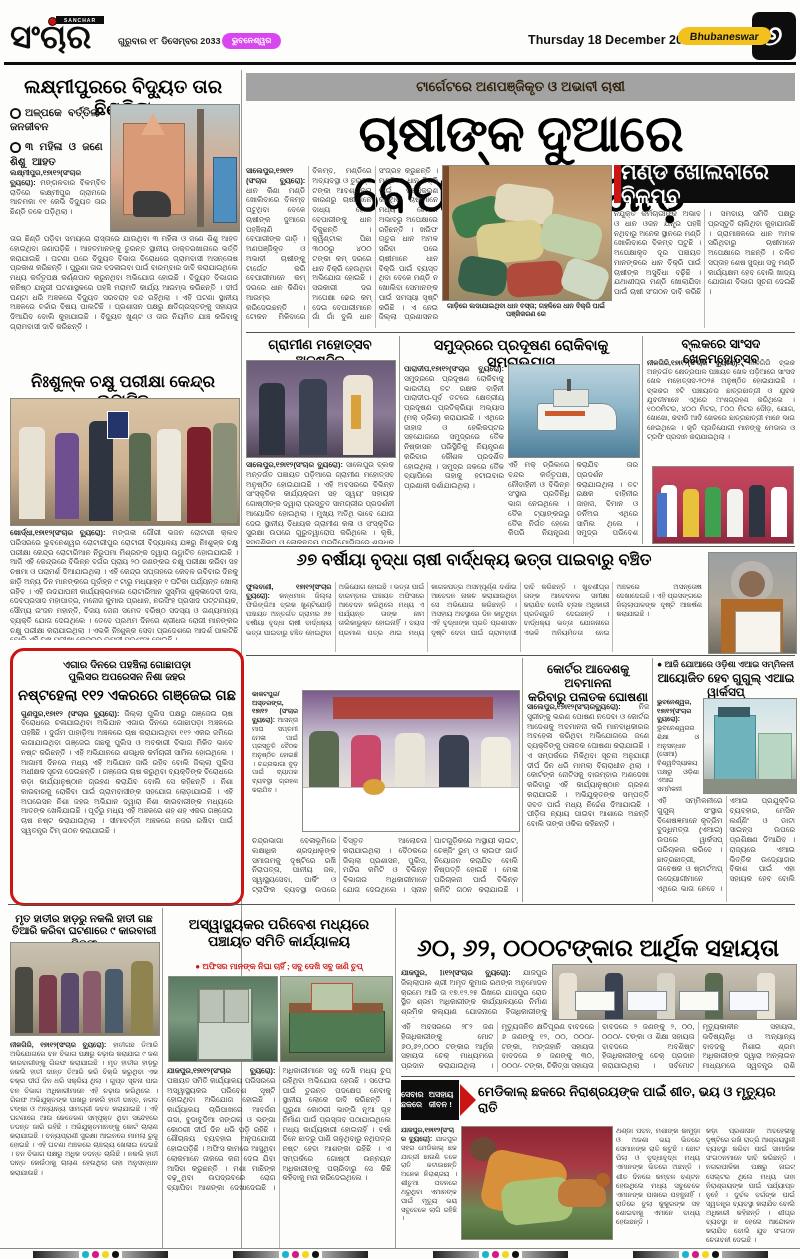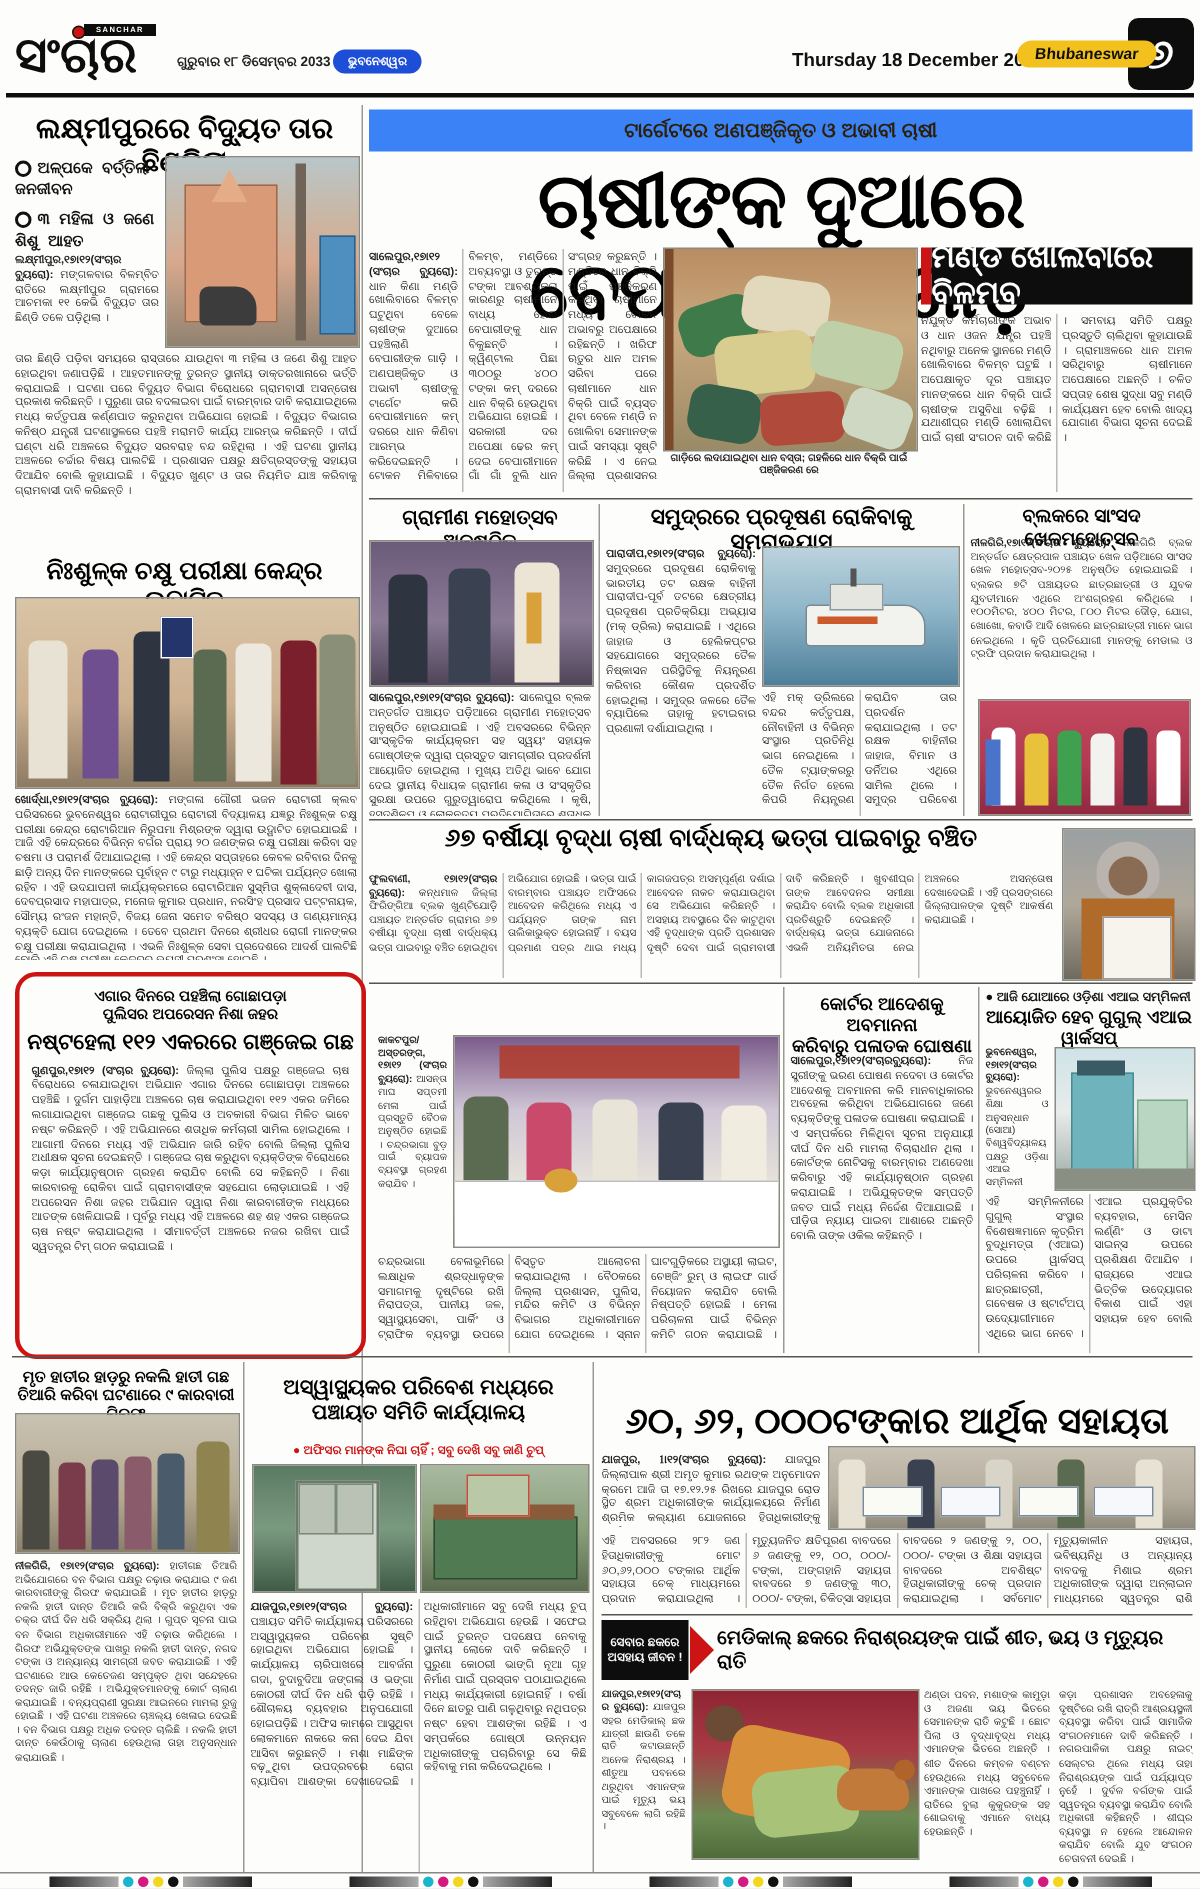--- a/index.html
+++ b/index.html
@@ -25,21 +25,21 @@
 <body>
 
 <div class="page">
 
   <div class="abs" style="left:10px;top:16px;width:130px;height:46px;">
     <div style="position:absolute;left:46px;top:0;background:#0d0d0d;color:#fff;font-size:5px;font-weight:bold;letter-spacing:1px;padding:1px 8px;">SANCHAR</div>
     <div style="position:absolute;left:38px;top:1px;width:7px;height:7px;background:#cc1414;border:1px solid #111;border-radius:50%;"></div>
     <div style="position:absolute;left:0;top:4px;font-size:33px;font-weight:bold;color:#0d0d0d;line-height:1;">ସଂଚାର</div>
   </div>
   <div class="abs" style="left:118px;top:36px;font-size:9px;font-weight:bold;color:#222;">ଗୁରୁବାର ୧୮ ଡିସେମ୍ବର 2033</div>
-  <div class="abs" style="left:222px;top:33px;background:#1d4ed8;color:#fff;font-size:8px;font-weight:bold;padding:3px 10px;border-radius:9px;">ଭୁବନେଶ୍ୱର</div>
+  <div class="abs" style="left:222px;top:33px;background:#d946ef;color:#fff;font-size:8px;font-weight:bold;padding:3px 10px;border-radius:9px;">ଭୁବନେଶ୍ୱର</div>
   <div class="abs" style="left:528px;top:33px;font-size:12.5px;font-weight:bold;color:#111;">Thursday 18 December 2025</div>
   <div class="abs" style="left:678px;top:27px;background:#f2c11e;color:#111;font-size:10.5px;font-weight:bold;padding:3px 12px;border-radius:10px;transform:skewX(-6deg);z-index:2;">Bhubaneswar</div>
   <div class="abs blackbox" style="left:752px;top:12px;width:44px;height:48px;border-radius:7px;font-size:27px;font-weight:bold;">୬</div>
   <div class="abs" style="left:4px;top:62px;width:792px;border-top:3px solid #0d0d0d;"></div>
 
   <div class="abs vline" style="left:241px;top:70px;height:1178px;"></div>
 
   <div class="abs hl" style="left:8px;top:76px;width:230px;font-size:19px;">ଲକ୍ଷ୍ମୀପୁରରେ ବିଦ୍ୟୁତ ତାର ଛିଣ୍ଡିଲା</div>
   <div class="abs" style="left:10px;top:106px;width:98px;font-family:Liberation Mono, monospace;">
     <div style="font-size:10.5px;font-weight:bold;line-height:1.35;margin-bottom:6px;"><span class="bullet-dot"></span><span>ଅଳ୍ପକେ ବର୍ତ୍ତିଲା ଜନଜୀବନ</span></div>
@@ -93,21 +93,21 @@
     <div style="position:absolute;left:50px;top:30px;width:18px;height:60px;background:#5b4a6b;border-radius:5px 5px 0 0;"></div>
     <div style="position:absolute;left:72px;top:28px;width:18px;height:62px;background:#8a5b6b;border-radius:5px 5px 0 0;"></div>
     <div style="position:absolute;left:94px;top:26px;width:18px;height:64px;background:#4a5b6b;border-radius:5px 5px 0 0;"></div>
     <div style="position:absolute;left:120px;top:18px;width:22px;height:74px;background:#8f8450;border-radius:6px 6px 0 0;"></div>
   </div>
   <div class="abs bd" style="left:10px;top:1040px;width:148px;height:208px;font-size:6.9px;">
     <span class="dl">ନୀଳଗିରି, ୧୭ା୧୨(ସଂଚାର ବ୍ୟୁରୋ):</span> <span>ହାତୀଗଛ ତିଆରି ଅଭିଯୋଗରେ ବନ ବିଭାଗ ପକ୍ଷରୁ ଚଢ଼ାଉ କରାଯାଇ ୯ ଜଣ କାରବାରୀଙ୍କୁ ଗିରଫ କରାଯାଇଛି । ମୃତ ହାତୀର ହାଡ଼ରୁ ନକଲି ହାତୀ ଦାନ୍ତ ତିଆରି କରି ବିକ୍ରି କରୁଥିବା ଏକ ଚକ୍ର ଦୀର୍ଘ ଦିନ ଧରି ସକ୍ରିୟ ଥିଲା । ଗୁପ୍ତ ସୂଚନା ପାଇ ବନ ବିଭାଗ ଅଧିକାରୀମାନେ ଏହି ଚଢ଼ାଉ କରିଥିଲେ । ଗିରଫ ଅଭିଯୁକ୍ତଙ୍କ ପାଖରୁ ନକଲି ହାତୀ ଦାନ୍ତ, ନଗଦ ଟଙ୍କା ଓ ଅନ୍ୟାନ୍ୟ ସାମଗ୍ରୀ ଜବତ କରାଯାଇଛି । ଏହି ଘଟଣାରେ ଆଉ କେତେଜଣ ସମ୍ପୃକ୍ତ ଥିବା ସନ୍ଦେହରେ ତଦନ୍ତ ଜାରି ରହିଛି । ଅଭିଯୁକ୍ତମାନଙ୍କୁ କୋର୍ଟ ଚାଲାଣ କରାଯାଇଛି । ବନ୍ୟପ୍ରାଣୀ ସୁରକ୍ଷା ଆଇନରେ ମାମଲା ରୁଜୁ ହୋଇଛି । ଏହି ଘଟଣା ଅଞ୍ଚଳରେ ଚାଞ୍ଚଲ୍ୟ ଖେଳାଇ ଦେଇଛି । ବନ ବିଭାଗ ପକ୍ଷରୁ ଅଧିକ ତଦନ୍ତ ଚାଲିଛି । ନକଲି ହାତୀ ଦାନ୍ତ କେଉଁଠାକୁ ଚାଲାଣ ହେଉଥିଲା ତାହା ଅନୁସନ୍ଧାନ କରାଯାଉଛି ।</span>
   </div>
   <div class="abs vline" style="left:162px;top:908px;height:340px;"></div>
 
-  <div class="abs kicker-banner" style="left:246px;top:73px;width:549px;height:28px;background:#3b82f6;font-size:13.5px;color:#2d1f05;">ଟାର୍ଗେଟରେ ଅଣପଞ୍ଜିକୃତ ଓ ଅଭାବୀ ଚାଷୀ</div>
+  <div class="abs kicker-banner" style="left:246px;top:73px;width:549px;height:28px;background:#a3a3a3;font-size:13.5px;color:#2d1f05;">ଟାର୍ଗେଟରେ ଅଣପଞ୍ଜିକୃତ ଓ ଅଭାବୀ ଚାଷୀ</div>
   <div class="abs hl" style="left:246px;top:104px;width:549px;font-size:51px;letter-spacing:-1px;">ଚାଷୀଙ୍କ ଦୁଆରେ ବେପାରୀଙ୍କ ଗାଡ଼ି</div>
 
   <div class="abs bd cols3" style="left:246px;top:166px;width:192px;height:162px;">
     <span class="dl">ସାଲେପୁର,୧୭ା୧୨ (ସଂଚାର ବ୍ୟୁରୋ):</span> <span>ଧାନ କିଣା ମଣ୍ଡି ଖୋଲିବାରେ ବିଳମ୍ବ ଘଟୁଥିବା ବେଳେ ଚାଷୀଙ୍କ ଦୁଆରେ ପହଞ୍ଚିଲାଣି ବେପାରୀଙ୍କ ଗାଡ଼ି । ଅଣପଞ୍ଜିକୃତ ଓ ଅଭାବୀ ଚାଷୀଙ୍କୁ ଟାର୍ଗେଟ କରି ବେପାରୀମାନେ କମ୍ ଦରରେ ଧାନ କିଣିବା ଆରମ୍ଭ କରିଦେଇଛନ୍ତି । ଟୋକନ ମିଳିବାରେ ବିଳମ୍ବ, ମଣ୍ଡିରେ ଅବ୍ୟବସ୍ଥା ଓ ତୁରନ୍ତ ଟଙ୍କା ଆବଶ୍ୟକତା କାରଣରୁ ଚାଷୀମାନେ ବାଧ୍ୟ ହୋଇ ବେପାରୀଙ୍କୁ ଧାନ ବିକୁଛନ୍ତି । କ୍ୱିଣ୍ଟାଲ ପିଛା ୩୦୦ରୁ ୪୦୦ ଟଙ୍କା କମ୍ ଦରରେ ଧାନ ବିକ୍ରି ହେଉଥିବା ଅଭିଯୋଗ ହୋଇଛି । ସରକାରୀ ଦର ଅପେକ୍ଷା ଢେର କମ୍ ଦେଇ ବେପାରୀମାନେ ଗାଁ ଗାଁ ବୁଲି ଧାନ ସଂଗ୍ରହ କରୁଛନ୍ତି । ମଣ୍ଡିରେ ଧାନ ବିକ୍ରି ପାଇଁ ପଞ୍ଜିକରଣ କରିଥିବା ଚାଷୀମାନେ ମଧ୍ୟ ଟୋକନ ଅଭାବରୁ ଅପେକ୍ଷାରେ ରହିଛନ୍ତି । ଖରିଫ ଋତୁର ଧାନ ଅମଳ ସରିବା ପରେ ଚାଷୀମାନେ ଧାନ ବିକ୍ରି ପାଇଁ ବ୍ୟସ୍ତ ଥିବା ବେଳେ ମଣ୍ଡି ନ ଖୋଲିବା ସେମାନଙ୍କ ପାଇଁ ସମସ୍ୟା ସୃଷ୍ଟି କରିଛି । ଏ ନେଇ ଜିଲ୍ଲା ପ୍ରଶାସନର ଦୃଷ୍ଟି ଆକର୍ଷଣ କରାଯାଇଛି ।</span>
   </div>
 
   <div class="abs photo" style="left:442px;top:165px;width:168px;height:134px;background:linear-gradient(180deg,#b98d62 0%,#caa87e 40%,#9a8a66 100%);">
     <div style="position:absolute;left:10px;top:34px;width:52px;height:34px;background:#3f7a4a;border-radius:12px;transform:rotate(-18deg);"></div>
     <div style="position:absolute;left:52px;top:20px;width:58px;height:36px;background:#e2d9bd;border-radius:12px;transform:rotate(8deg);"></div>
     <div style="position:absolute;left:34px;top:56px;width:66px;height:40px;background:#d9cc8f;border-radius:12px;transform:rotate(-6deg);"></div>
@@ -247,21 +247,21 @@
     <div style="position:absolute;left:152px;top:8px;width:18px;height:46px;background:#5b6b52;border-radius:5px 5px 0 0;"></div>
     <div style="position:absolute;left:204px;top:8px;width:18px;height:46px;background:#e8e2d4;border-radius:5px 5px 0 0;"></div>
     <div style="position:absolute;left:22px;top:26px;width:38px;height:18px;background:#fbfbf6;border:1px solid #7a8a9a;"></div>
     <div style="position:absolute;left:74px;top:26px;width:38px;height:18px;background:#f6f8fb;border:1px solid #7a8a9a;"></div>
     <div style="position:absolute;left:126px;top:26px;width:38px;height:18px;background:#fbfbf6;border:1px solid #7a8a9a;"></div>
     <div style="position:absolute;left:176px;top:26px;width:38px;height:18px;background:#f6f8fb;border:1px solid #7a8a9a;"></div>
   </div>
   <div class="abs bd cols4" style="left:401px;top:1022px;width:394px;height:50px;">ଏହି ଅବସରରେ ୨୮୨ ଜଣ ହିତାଧିକାରୀଙ୍କୁ ମୋଟ ୬୦,୬୨,୦୦୦ ଟଙ୍କାର ଆର୍ଥିକ ସହାୟତା ଚେକ୍ ମାଧ୍ୟମରେ ପ୍ରଦାନ କରାଯାଇଥିଲା । ମୃତ୍ୟୁଜନିତ କ୍ଷତିପୂରଣ ବାବଦରେ ୬ ଜଣଙ୍କୁ ୧୨, ୦୦, ୦୦୦/- ଟଙ୍କା, ଅଙ୍ଗହାନି ସହାୟତା ବାବଦରେ ୭ ଜଣଙ୍କୁ ୩୦, ୦୦୦/- ଟଙ୍କା, ଚିକିତ୍ସା ସହାୟତା ବାବଦରେ ୨ ଜଣଙ୍କୁ ୨, ୦୦, ୦୦୦/- ଟଙ୍କା ଓ ଶିକ୍ଷା ସହାୟତା ବାବଦରେ ଅବଶିଷ୍ଟ ହିତାଧିକାରୀଙ୍କୁ ଚେକ୍ ପ୍ରଦାନ କରାଯାଇଥିଲା । ସର୍ବମୋଟ ମୃତ୍ୟୁକାଳୀନ ସହାୟତା, ଭବିଷ୍ୟନିଧି ଓ ଅନ୍ୟାନ୍ୟ ବାବଦକୁ ମିଶାଇ ଶ୍ରମ ଅଧିକାରୀଙ୍କ ଦ୍ୱାରା ଅନ୍ଲାଇନ ମାଧ୍ୟମରେ ସ୍ୱତନ୍ତ୍ର ରାଶି ଟ୍ରାନ୍ସଫର କରାଯାଇଛି । ନିର୍ମାଣ ଶ୍ରମିକମାନେ ନିଜ ନାମ ପଞ୍ଜିକରଣ କରାଇ ଯୋଜନାର ଲାଭ ନେବାକୁ ଜିଲ୍ଲା ଶ୍ରମ ଅଧିକାରୀ ଅନୁରୋଧ କରିଛନ୍ତି ।</div>
   <div class="abs hline" style="left:401px;top:1076px;width:394px;"></div>
 
-  <div class="abs blackbox" style="left:401px;top:1080px;width:58px;height:40px;flex-direction:column;font-size:8px;font-weight:bold;line-height:1.3;">
+  <div class="abs blackbox" style="left:401px;top:1080px;width:58px;height:40px;flex-direction:row;font-size:8px;font-weight:bold;line-height:1.3;">
     <div>ସେବାର ଛକରେ</div>
     <div>ଅସହାୟ ଜୀବନ !</div>
   </div>
   <div class="abs" style="left:460px;top:1084px;width:0;height:0;border-top:16px solid transparent;border-bottom:16px solid transparent;border-left:16px solid #cc1414;"></div>
   <div class="abs hl" style="left:478px;top:1084px;width:317px;font-size:13px;text-align:left;line-height:1.2;">ମେଡିକାଲ୍ ଛକରେ ନିରାଶ୍ରୟଙ୍କ ପାଇଁ ଶୀତ, ଭୟ ଓ ମୃତ୍ୟୁର ରାତି</div>
   <div class="abs bd" style="left:401px;top:1126px;width:56px;height:122px;font-size:6.7px;">
     <span class="dl">ଯାଜପୁର,୧୭ା୧୨(ସଂଚାର ବ୍ୟୁରୋ):</span> <span>ଯାଜପୁର ସହର ମେଡିକାଲ୍ ଛକ ଯାତ୍ରୀ ଛାଉଣି ତଳେ ରାତି କଟାଉଛନ୍ତି ଅନେକ ନିରାଶ୍ରୟ । ଶୀତୁଆ ପବନରେ ଥରୁଥିବା ଏମାନଙ୍କ ପାଇଁ ମୃତ୍ୟୁ ଭୟ ସବୁବେଳେ ଲାଗି ରହିଛି ।</span>
   </div>
   <div class="abs photo" style="left:461px;top:1126px;width:150px;height:112px;background:linear-gradient(180deg,#8f2433 0%,#a83a44 35%,#6b8a52 75%,#4f6b3a 100%);">
     <div style="position:absolute;left:8px;top:10px;width:26px;height:24px;background:#6b4a36;border-radius:50%;"></div>

